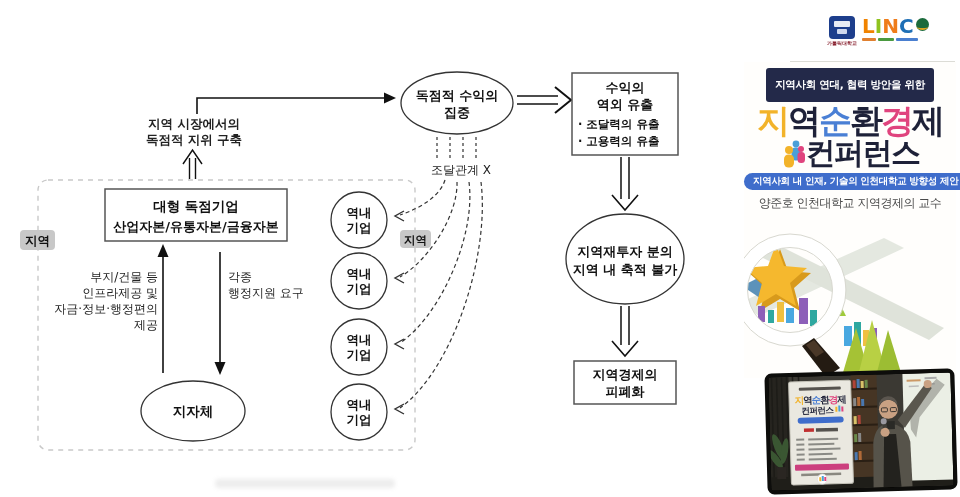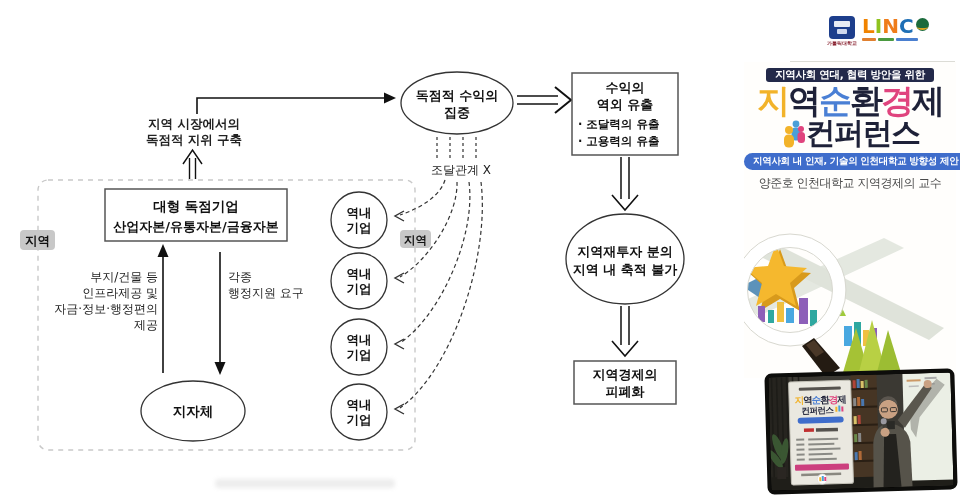--- a/index.html
+++ b/index.html
@@ -22,21 +22,21 @@
   .linc-letters{font-size:20px;font-weight:800;letter-spacing:0px;line-height:20px;}
   .globe{width:13px;height:13px;border-radius:50%;background:#1b6b3c;margin-left:2px;position:relative;top:-2px;}
   .globe:before{content:"";position:absolute;left:1px;top:6px;width:11px;height:4px;border-bottom:2px solid #d9a320;border-radius:50%;}
   .linc-sub{display:flex;gap:2px;margin-top:2px;}
   .linc-sub i{display:block;height:3px;border-radius:1px;}
   .hairline{position:absolute;left:790px;top:61px;width:165px;height:1px;background:#dcdcd6;}
 
   
   .poster{position:absolute;left:744px;top:62px;width:212px;height:316px;background:#fffefc;}
   .poster-banner{display:block;margin:6px auto 0;width:fit-content;background:#232949;color:#fff;
-    font-size:10.5px;font-weight:700;padding:0 9px;border-radius:3px;letter-spacing:-0.3px;white-space:nowrap;}
+    font-size:10.5px;font-weight:700;padding:10px 9px;border-radius:3px;letter-spacing:-0.3px;white-space:nowrap;}
   .poster-title{text-align:center;font-size:33px;font-weight:800;line-height:1.02;letter-spacing:-2px;margin-top:2px;white-space:nowrap;}
   .conf-row{display:flex;justify-content:center;align-items:center;margin-top:0px;gap:1px;}
   .conf-word{font-size:30px;font-weight:800;letter-spacing:-1.5px;line-height:1;}
   .blue-pill{display:block;margin:5px auto 0;width:fit-content;background:#3f6dcb;color:#fff;
     font-size:9.5px;font-weight:700;padding:2px 9px;border-radius:10px;letter-spacing:-0.3px;white-space:nowrap;}
   .speaker{margin-top:5px;text-align:center;font-size:12px;color:#4a4a4a;letter-spacing:-0.5px;white-space:nowrap;}
   .illus{position:absolute;left:0;top:136px;width:212px;height:180px;}
 
   
   .photo{position:absolute;left:766px;top:371px;width:182px;height:113px;background:#0d0d0b;

